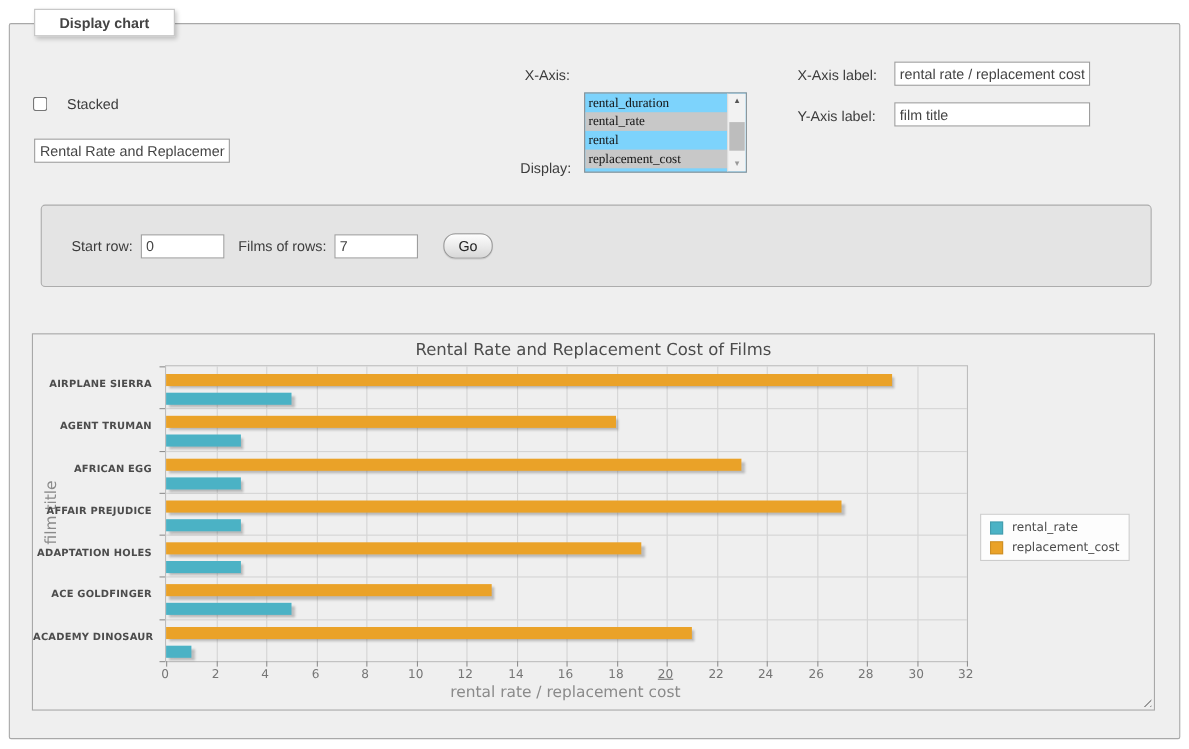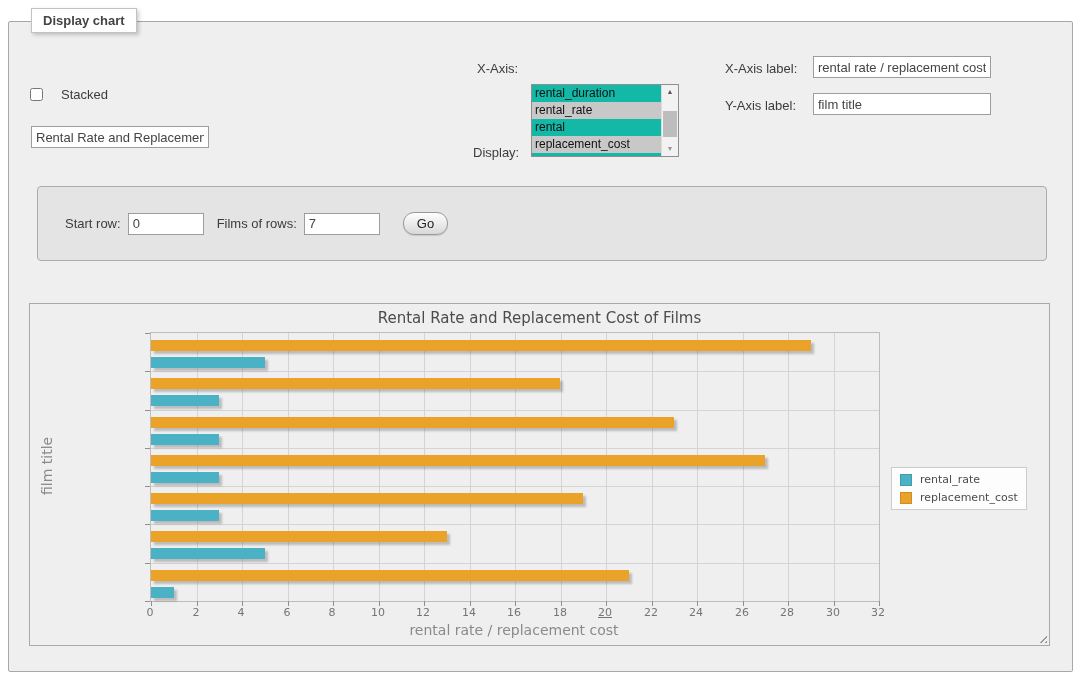--- a/index.html
+++ b/index.html
@@ -3,21 +3,21 @@
 <meta charset="utf-8">
 <style>
   html,body{margin:0;padding:0;}
   body{width:1081px;height:681px;background:#ffffff;position:relative;overflow:hidden;
        font-family:"Liberation Sans",sans-serif;font-size:13px;color:#3c3c3c;}
 
   
   .fieldset{position:absolute;left:8px;top:21px;width:1063px;height:649px;
             border:1px solid #a8a8a8;background:#efefef;border-radius:2px;}
   .legend-box{position:absolute;left:22px;top:-14px;background:#ffffff;border:1px solid #c2c2c2;
-              padding:4px 11px;font-weight:bold;font-size:13px;color:#444;
+              padding:4px 22px;font-weight:bold;font-size:13px;color:#444;
               box-shadow:2px 2px 4px rgba(0,0,0,0.2);white-space:nowrap;}
 
   
   .chart-type{position:absolute;left:24px;top:33px;display:flex;align-items:center;gap:12px;}
   .chart-type label{display:flex;align-items:center;gap:4px;cursor:pointer;}
   .chart-type input,.stacked-row input{width:13px;height:13px;margin:0;}
   .stacked-row{position:absolute;left:21px;top:65px;display:flex;align-items:center;gap:18px;}
 
   .txt{border:1px solid #9d9d9d;background:#fff;height:18px;padding:1px 4px;
        font-family:"Liberation Sans",sans-serif;font-size:13px;color:#444;}
@@ -27,22 +27,22 @@
   .lbl-xaxis{left:468px;top:39px;}
   .lbl-series{left:464px;top:123px;}
   .lbl-xaxislabel{left:716px;top:39px;}
   .lbl-yaxislabel{left:716px;top:76px;}
 
   .x-axis-select{position:absolute;left:522px;top:34px;width:143px;height:20px;background:#fff;
                  border:1px solid #8f8f8f;display:flex;align-items:center;padding:0 4px;
                  font-size:13px;color:#222;cursor:pointer;}
   .sel-arrow{margin-left:auto;font-size:9px;color:#222;line-height:1;}
 
-  .series-box{position:absolute;left:522px;top:62px;width:146px;height:71px;background:#14b8a6;
-              border:1px solid #8f8f8f;overflow:hidden;}
+  .series-box{position:absolute;left:522px;top:62px;width:146px;height:71px;background:#7dd3fc;
+              border:1px solid #8f8f8f;overflow:hidden;font-family:Liberation Serif, serif;}
   .series-opt{height:17px;line-height:17px;padding-left:3px;font-size:12px;color:#111;
               width:calc(100% - 17px);white-space:nowrap;overflow:hidden;cursor:default;}
   .series-opt.selected{background:#c8c8c8;}
   .series-scrollbar{position:absolute;right:0;top:0;width:16px;height:100%;
                     background:#f2f2f2;border-left:1px solid #dcdcdc;}
   .sb-btn{position:absolute;left:0;width:100%;height:14px;text-align:center;font-size:7px;
           line-height:14px;color:#555;}
   .sb-btn.down{bottom:0;color:#999;}
   .sb-thumb{position:absolute;left:1px;right:1px;top:26px;height:26px;background:#bdbdbd;}
 
@@ -130,20 +130,29 @@
     <span>Start row:</span>
     <input class="txt" type="text" value="0" style="">
     <span style="margin-left:6px">Films of rows:</span>
     <input class="txt" type="text" value="7" style="">
     <button class="go-btn">Go</button>
   </div>
 
   <div class="chart-box">
     <div class="chart-title">Rental Rate and Replacement Cost of Films</div>
     <div class="film-title-label">film title</div>
+    <div class="ylabels">
+        <div class="ycat" style="top: 13px;">AIRPLANE SIERRA</div>
+        <div class="ycat" style="top: 51px;">AGENT TRUMAN</div>
+        <div class="ycat" style="top: 90px;">AFRICAN EGG</div>
+        <div class="ycat" style="top: 128px;">AFFAIR PREJUDICE</div>
+        <div class="ycat" style="top: 166px;">ADAPTATION HOLES</div>
+        <div class="ycat" style="top: 204px;">ACE GOLDFINGER</div>
+        <div class="ycat" style="top: 243px;">ACADEMY DINOSAUR</div>
+      </div>
     <div class="plot">
         <div class="xmark" style="left: 0px;"></div>
         <div class="vgrid" style="left: 46px;"></div>
         <div class="xmark" style="left: 46px;"></div>
         <div class="vgrid" style="left: 91px;"></div>
         <div class="xmark" style="left: 91px;"></div>
         <div class="vgrid" style="left: 137px;"></div>
         <div class="xmark" style="left: 137px;"></div>
         <div class="vgrid" style="left: 182px;"></div>
         <div class="xmark" style="left: 182px;"></div>

